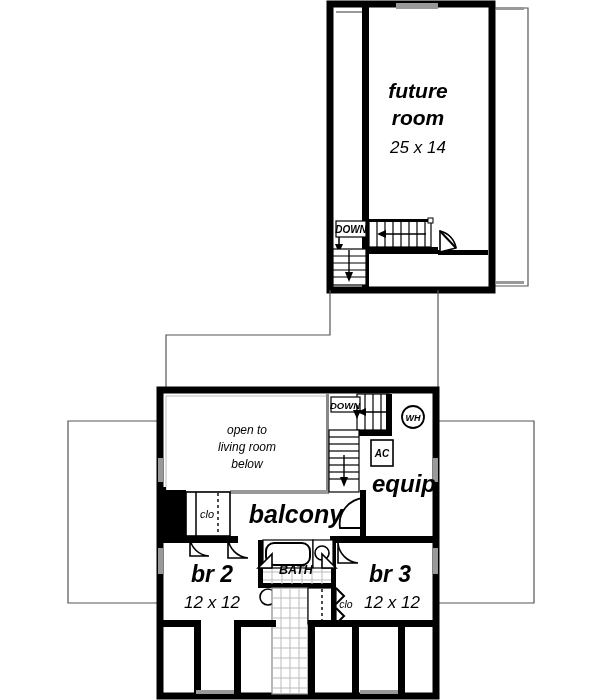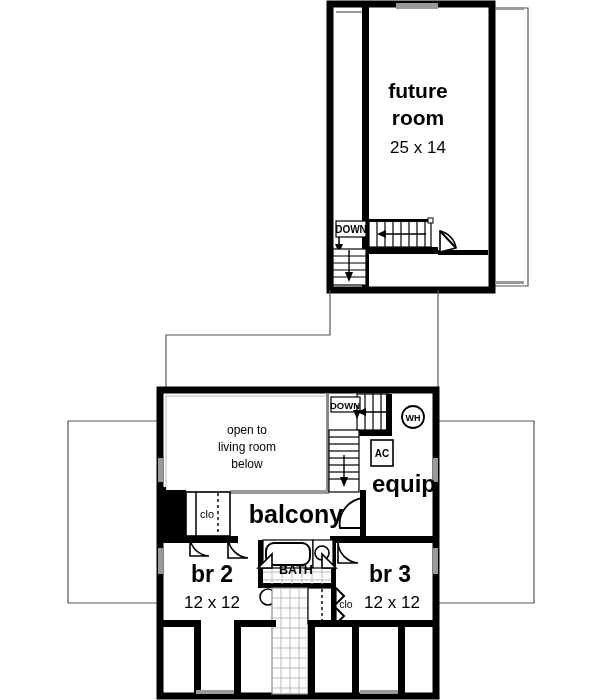--- a/index.html
+++ b/index.html
@@ -11,20 +11,21 @@
     width: 600px;
     height: 700px;
     font-family: "Liberation Sans", sans-serif;
     overflow: hidden;
   }
   #plan-root {
     position: relative;
     width: 600px;
     height: 571px;
     background: #ffffff;
+    font-style: italic;
   }
   #plan-svg {
     display: block;
     width: 600px;
     height: 700px;
   }
   .lbl {
     font-family: "Liberation Sans", sans-serif;
     fill: #000000;
   }

